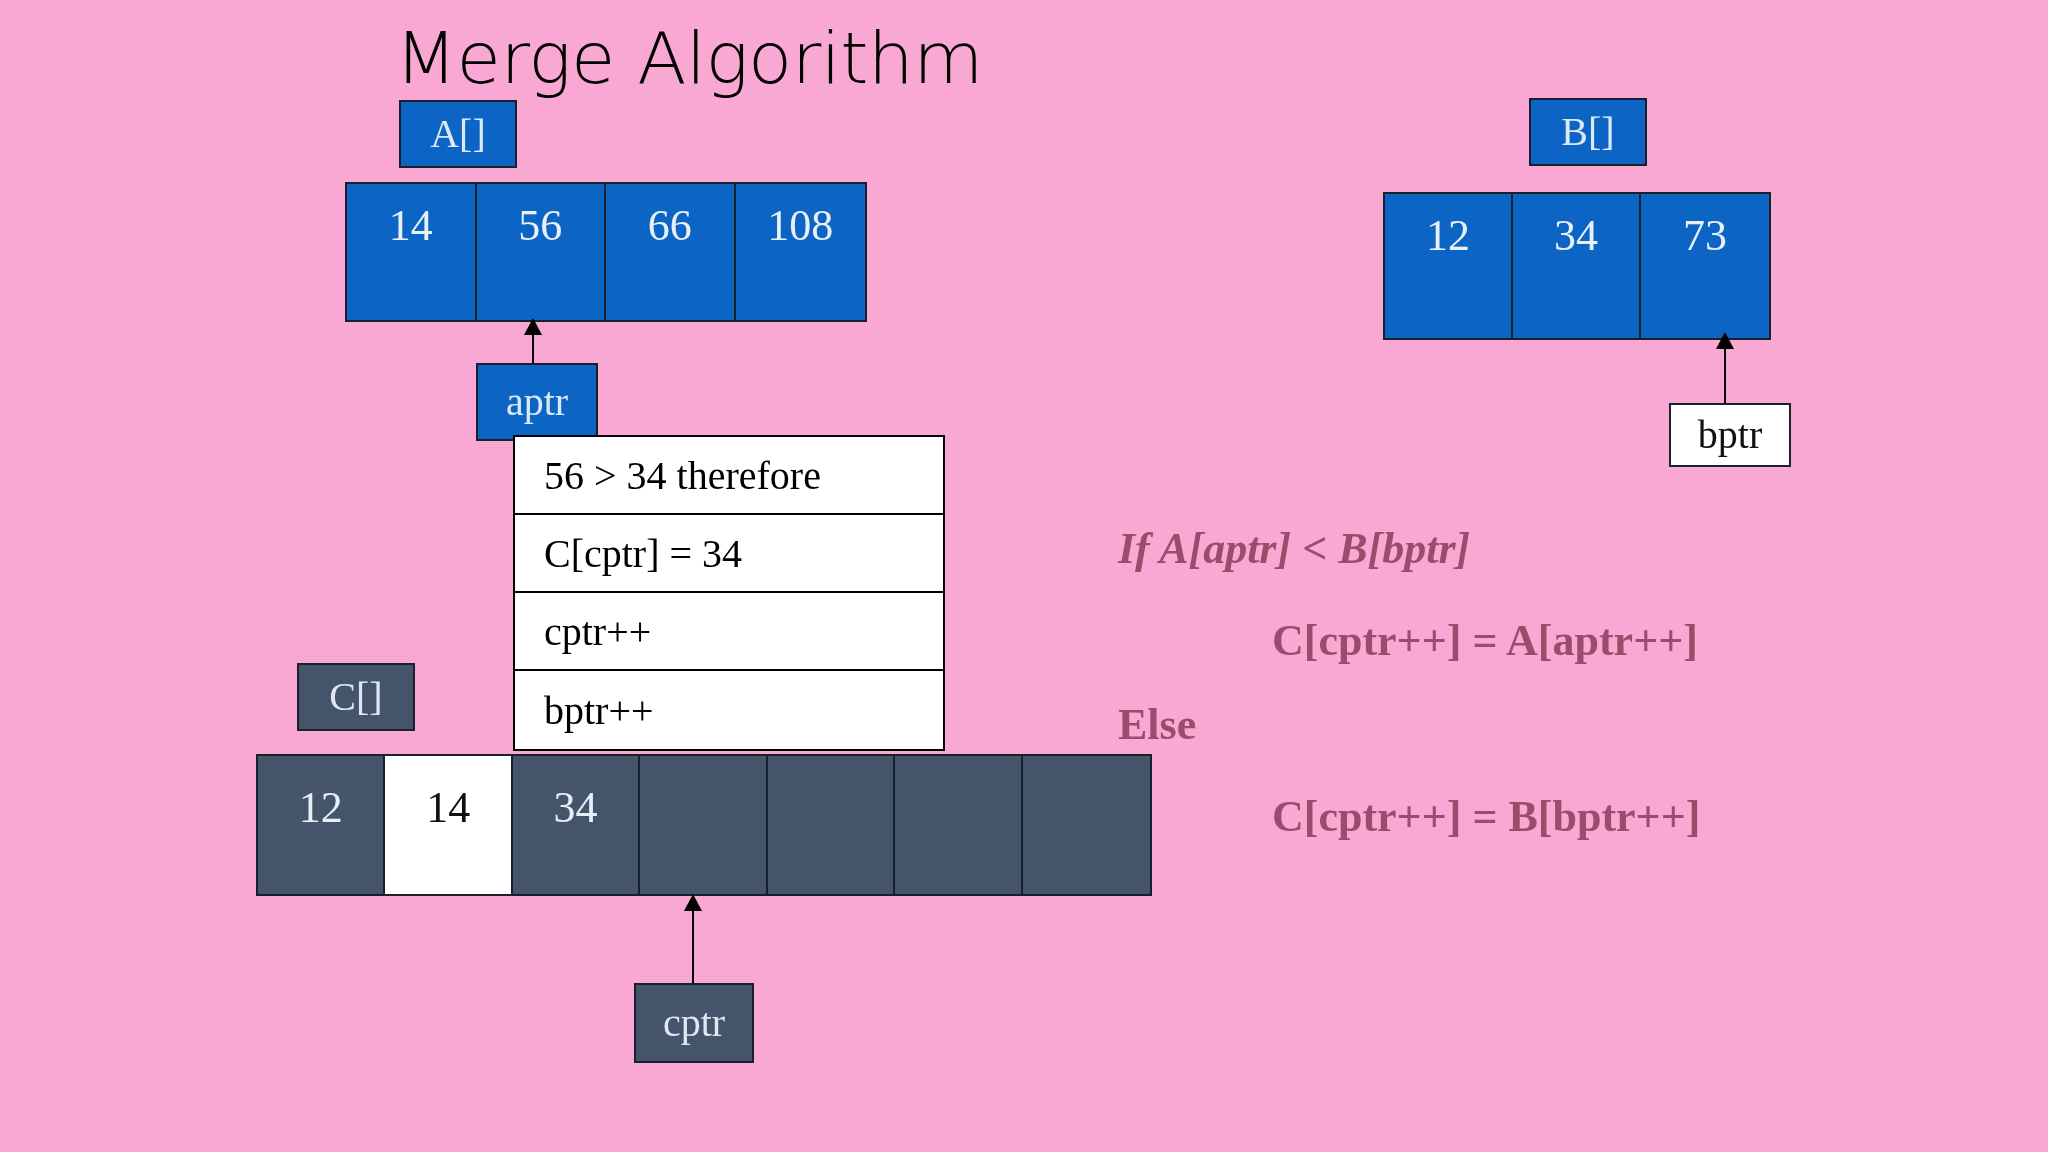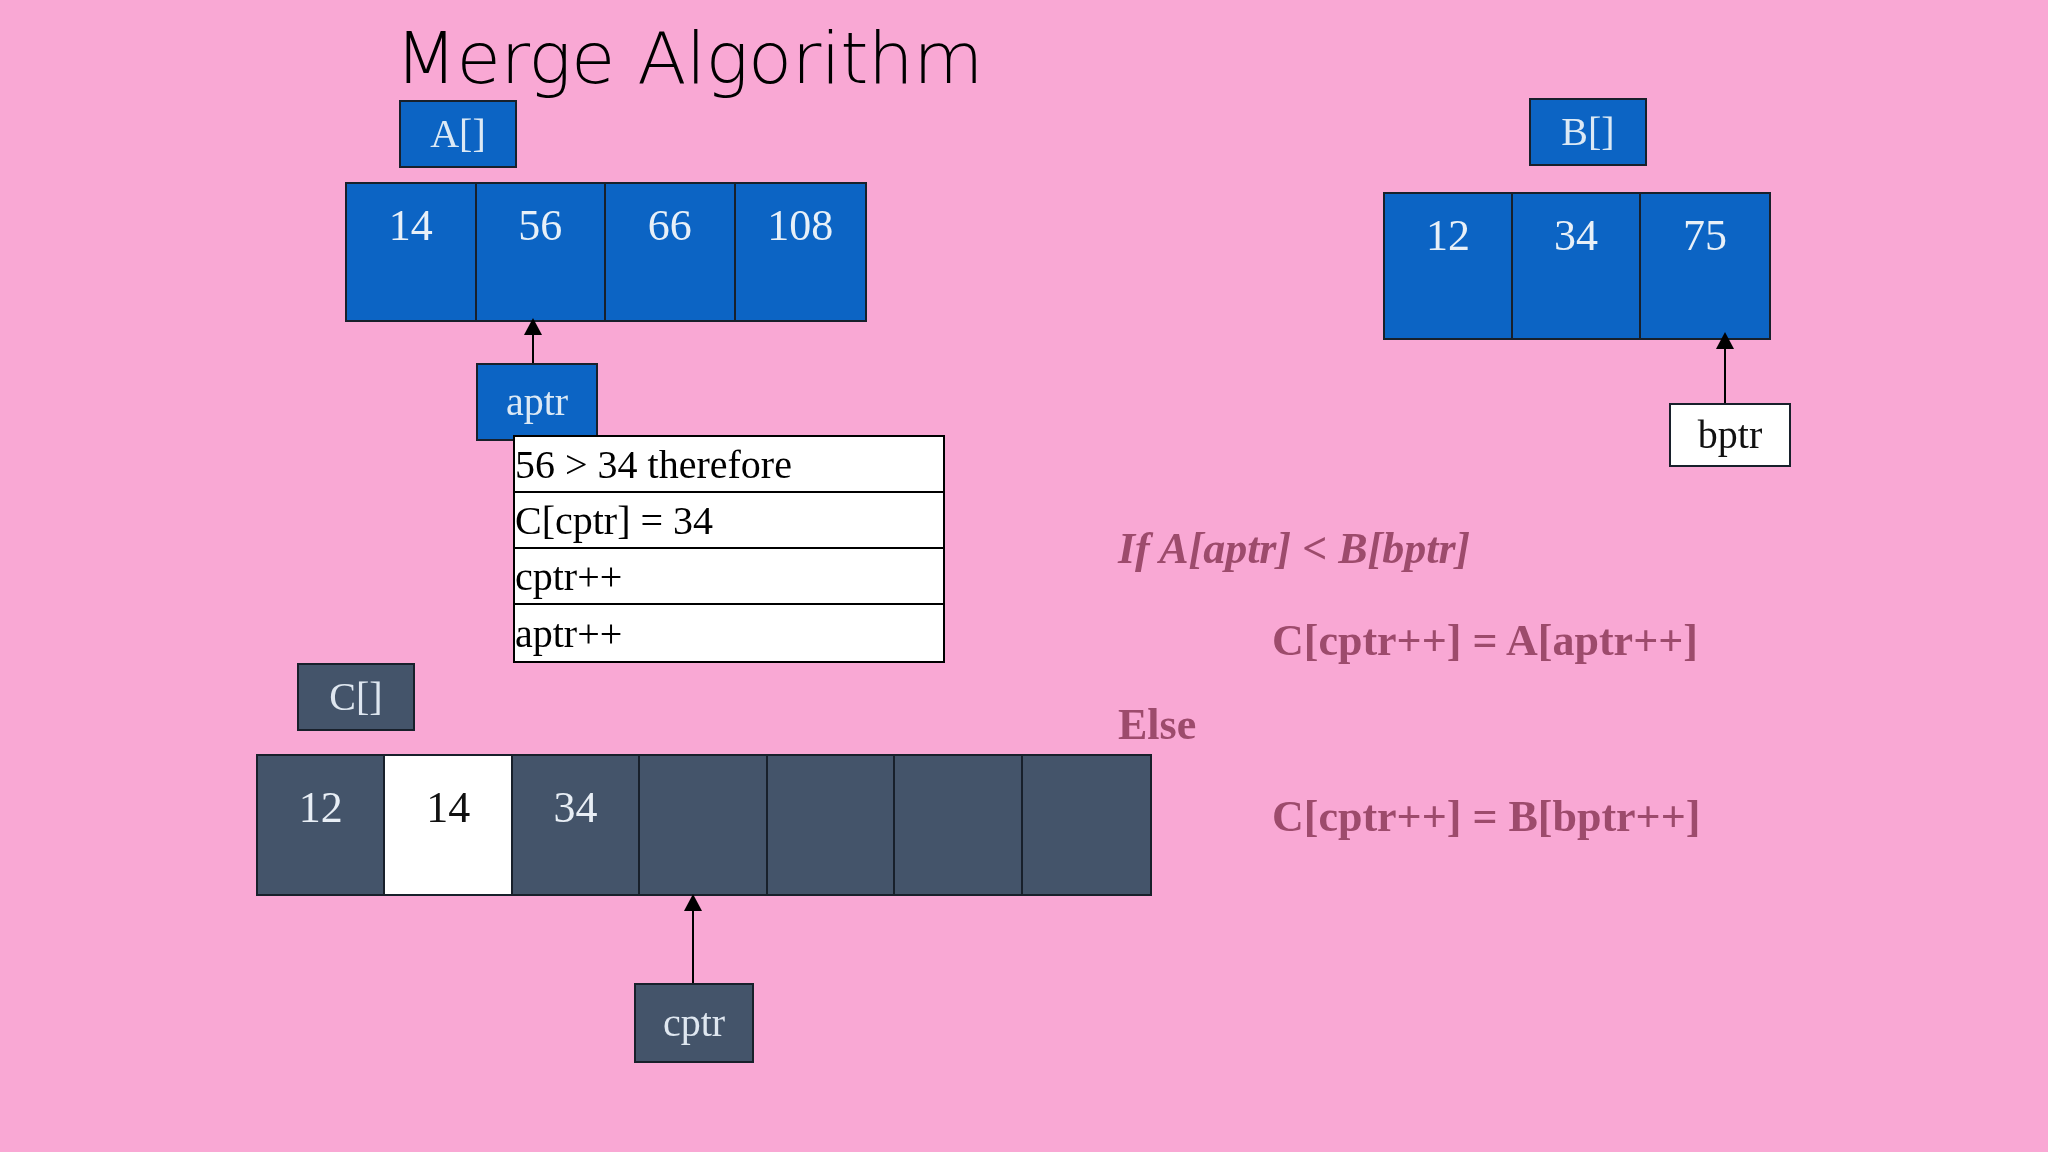--- a/index.html
+++ b/index.html
@@ -124,25 +124,25 @@
   #steps-table {
     left: 513px;
     top: 435px;
     width: 432px;
     border: 2px solid #000000;
     box-sizing: border-box;
     background: #ffffff;
   }
   .step-row {
     box-sizing: border-box;
-    height: 56px;
+    height: 78px;
     border-bottom: 2px solid #000000;
     display: flex;
     align-items: center;
-    padding-left: 0;
+    padding-left: 29px;
     font-size: 40px;
     color: #000000;
     white-space: nowrap;
   }
   .step-row:last-child { border-bottom: none; }
 
   
   .code-line {
     font-family: "Liberation Serif", serif;
     font-weight: bold;
@@ -174,32 +174,32 @@
 
   <div class="abs arrow-head" id="arrow-aptr-head"></div>
   <div class="abs arrow-stem" id="arrow-aptr-stem"></div>
   <div class="abs label-box blue" id="ptr-aptr">aptr</div>
 
   <div class="abs label-box blue" id="label-b">B[]</div>
 
   <div class="abs array" id="array-b">
     <div class="cell blue">12</div>
     <div class="cell blue">34</div>
-    <div class="cell blue">75</div>
+    <div class="cell blue">73</div>
   </div>
 
   <div class="abs arrow-head" id="arrow-bptr-head"></div>
   <div class="abs arrow-stem" id="arrow-bptr-stem"></div>
   <div class="abs label-box white" id="ptr-bptr">bptr</div>
 
   <div class="abs" id="steps-table">
     <div class="step-row">56 &gt; 34 therefore</div>
     <div class="step-row">C[cptr] = 34</div>
     <div class="step-row">cptr++</div>
-    <div class="step-row">aptr++</div>
+    <div class="step-row">bptr++</div>
   </div>
 
   <div class="abs label-box slate" id="label-c">C[]</div>
 
   <div class="abs array" id="array-c">
     <div class="cell slate">12</div>
     <div class="cell white">14</div>
     <div class="cell slate">34</div>
     <div class="cell slate"></div>
     <div class="cell slate"></div>

